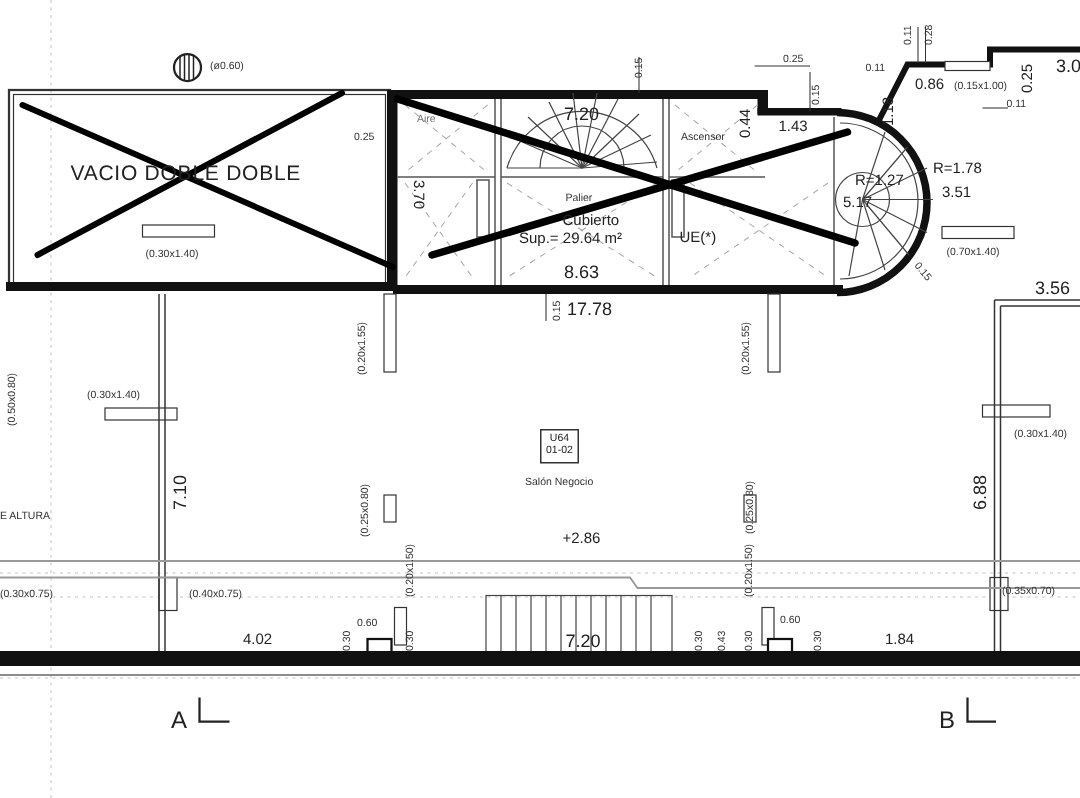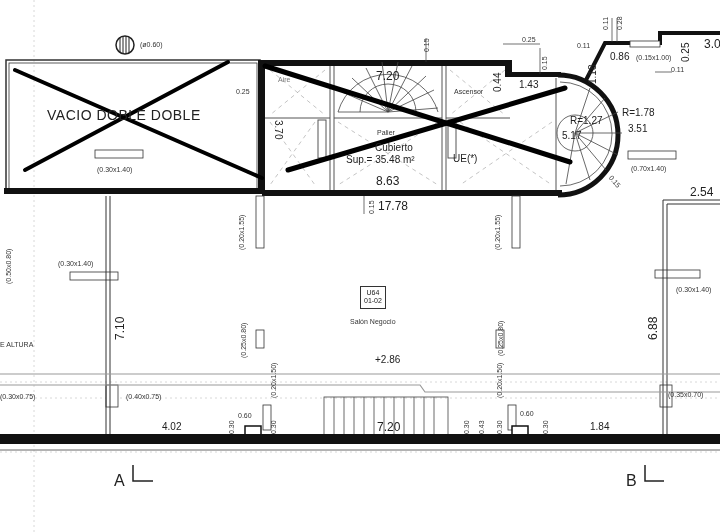--- a/index.html
+++ b/index.html
@@ -197,21 +197,21 @@
 <span class="lbl sm" style="left:236px;top:88px;">0.25</span>
 
 <span class="lbl sm faint" style="left:278px;top:76px;">Aire</span>
 <span class="lbl lg" style="left:376px;top:70px;">7.20</span>
 <span class="lbl sm" style="left:454px;top:88px;">Ascensor</span>
 <span class="lbl md rot" style="left:493px;top:92px;">0.44</span>
 <span class="lbl md" style="left:519px;top:80px;">1.43</span>
 <span class="lbl md rot90" style="left:283px;top:120px;">3.70</span>
 <span class="lbl sm" style="left:377px;top:129px;">Palier</span>
 <span class="lbl md" style="left:375px;top:143px;">Cubierto</span>
-<span class="lbl md" style="left:346px;top:155px;">Sup.= 35.48 m²</span>
+<span class="lbl md" style="left:346px;top:155px;">Sup.= 29.64 m²</span>
 <span class="lbl md" style="left:453px;top:154px;">UE(*)</span>
 <span class="lbl lg" style="left:376px;top:175px;">8.63</span>
 <span class="lbl lg" style="left:378px;top:200px;">17.78</span>
 <span class="lbl sm rot" style="left:368px;top:214px;">0.15</span>
 <span class="lbl sm rot" style="left:423px;top:52px;">0.15</span>
 <span class="lbl sm" style="left:522px;top:36px;">0.25</span>
 <span class="lbl sm rot" style="left:541px;top:70px;">0.15</span>
 <span class="lbl sm" style="left:577px;top:42px;">0.11</span>
 <span class="lbl sm rot" style="left:602px;top:30px;">0.11</span>
 <span class="lbl sm rot" style="left:616px;top:30px;">0.28</span>
@@ -220,21 +220,21 @@
 <span class="lbl sm" style="left:636px;top:54px;">(0.15x1.00)</span>
 <span class="lbl md rot" style="left:681px;top:62px;">0.25</span>
 <span class="lbl sm" style="left:671px;top:66px;">0.11</span>
 <span class="lbl lg" style="left:704px;top:38px;">3.0</span>
 <span class="lbl md" style="left:570px;top:116px;">R=1.27</span>
 <span class="lbl md" style="left:622px;top:108px;">R=1.78</span>
 <span class="lbl md" style="left:562px;top:131px;">5.17</span>
 <span class="lbl md" style="left:628px;top:124px;">3.51</span>
 <span class="lbl sm" style="left:631px;top:165px;">(0.70x1.40)</span>
 <span class="lbl sm" style="left:608px;top:178px;transform:rotate(50deg);">0.15</span>
-<span class="lbl lg" style="left:690px;top:186px;">2.54</span>
+<span class="lbl lg" style="left:690px;top:186px;">3.56</span>
 
 <span class="lbl sm rot" style="left:5px;top:284px;">(0.50x0.80)</span>
 <span class="lbl sm" style="left:58px;top:260px;">(0.30x1.40)</span>
 <span class="lbl lg rot" style="left:114px;top:340px;">7.10</span>
 <span class="lbl sm rot" style="left:238px;top:250px;">(0.20x1.55)</span>
 <span class="lbl sm rot" style="left:494px;top:250px;">(0.20x1.55)</span>
 <span class="lbl sm rot" style="left:240px;top:358px;">(0.25x0.80)</span>
 <span class="lbl sm rot" style="left:497px;top:356px;">(0.25x0.80)</span>
 <span class="lbl lg rot" style="left:647px;top:340px;">6.88</span>
 <span class="lbl sm" style="left:676px;top:286px;">(0.30x1.40)</span>

